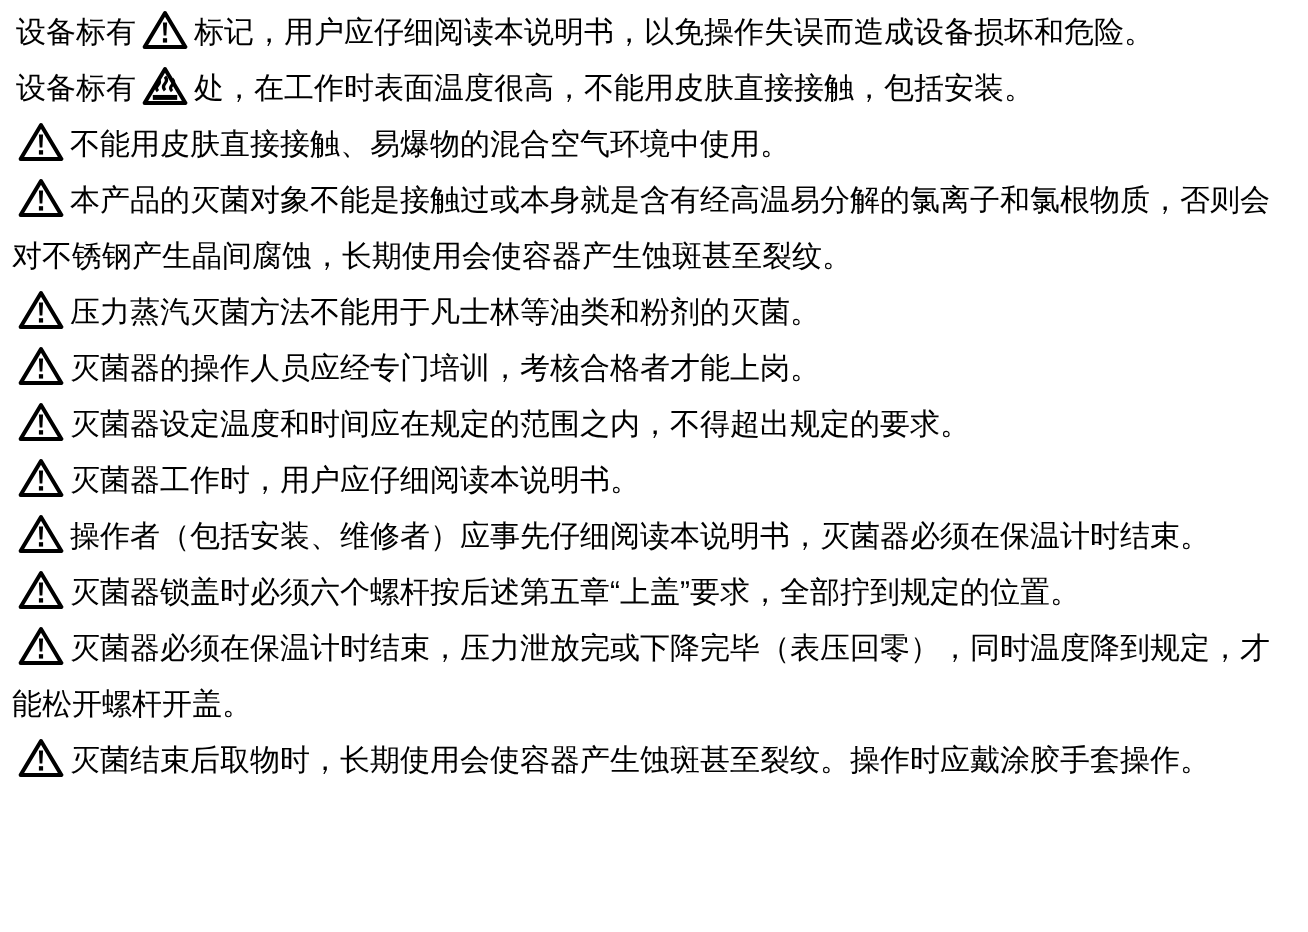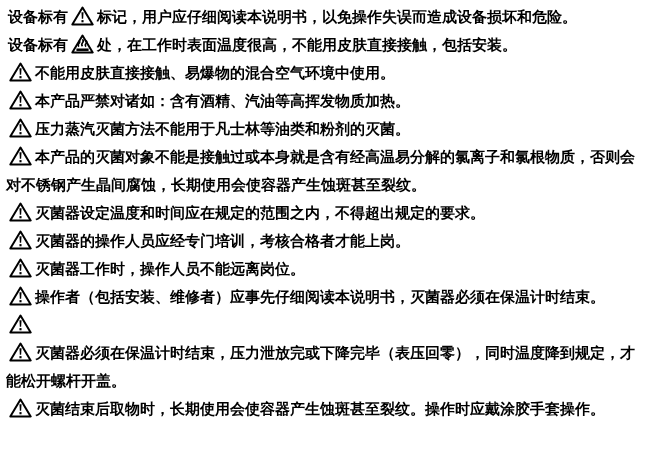--- a/index.html
+++ b/index.html
@@ -8,21 +8,20 @@
     width: 654px;
     height: 466px;
     background: #ffffff;
     overflow: hidden;
     font-family: "Liberation Sans", "DejaVu Sans", sans-serif;
   }
   main.doc {
     width: 654px;
     height: 334px;
     padding: 3px 8px 0 6px;
-    font-weight: bold;
   }
   p.notice {
     margin: 0;
     font-size: 15px;
     line-height: 28px;
     color: #000000;
     text-align: left;
     word-break: break-all;
   }
   .pre:empty { display: none; }
@@ -60,83 +59,76 @@
   </p>
 
   <p class="notice">
     <span class="icon"><svg class="svg-warning" viewBox="0 0 24 21" xmlns="http://www.w3.org/2000/svg">
         <path d="M12 1.6 L22.7 19.4 H1.3 Z" fill="none" stroke="#000" stroke-width="2.1" stroke-linejoin="round"></path>
         <path d="M10.9 6.6 h2.2 l-0.4 6.8 h-1.4 Z" fill="#000"></path>
         <rect x="10.9" y="14.8" width="2.2" height="2.3" fill="#000"></rect>
       </svg></span><span class="txt">不能用皮肤直接接触、易爆物的混合空气环境中使用。</span>
   </p>
 
+
   <p class="notice">
     <span class="icon"><svg class="svg-warning" viewBox="0 0 24 21" xmlns="http://www.w3.org/2000/svg">
         <path d="M12 1.6 L22.7 19.4 H1.3 Z" fill="none" stroke="#000" stroke-width="2.1" stroke-linejoin="round"></path>
         <path d="M10.9 6.6 h2.2 l-0.4 6.8 h-1.4 Z" fill="#000"></path>
         <rect x="10.9" y="14.8" width="2.2" height="2.3" fill="#000"></rect>
-      </svg></span><span class="txt">本产品严禁对诸如：含有酒精、汽油等高挥发物质加热。</span>
+      </svg></span><span class="txt">本产品的灭菌对象不能是接触过或本身就是含有经高温易分解的氯离子和氯根物质，否则会对不锈钢产生晶间腐蚀，长期使用会使容器产生蚀斑甚至裂纹。</span>
   </p>
 
   <p class="notice">
     <span class="icon"><svg class="svg-warning" viewBox="0 0 24 21" xmlns="http://www.w3.org/2000/svg">
         <path d="M12 1.6 L22.7 19.4 H1.3 Z" fill="none" stroke="#000" stroke-width="2.1" stroke-linejoin="round"></path>
         <path d="M10.9 6.6 h2.2 l-0.4 6.8 h-1.4 Z" fill="#000"></path>
         <rect x="10.9" y="14.8" width="2.2" height="2.3" fill="#000"></rect>
       </svg></span><span class="txt">压力蒸汽灭菌方法不能用于凡士林等油类和粉剂的灭菌。</span>
   </p>
 
+
   <p class="notice">
     <span class="icon"><svg class="svg-warning" viewBox="0 0 24 21" xmlns="http://www.w3.org/2000/svg">
         <path d="M12 1.6 L22.7 19.4 H1.3 Z" fill="none" stroke="#000" stroke-width="2.1" stroke-linejoin="round"></path>
         <path d="M10.9 6.6 h2.2 l-0.4 6.8 h-1.4 Z" fill="#000"></path>
         <rect x="10.9" y="14.8" width="2.2" height="2.3" fill="#000"></rect>
-      </svg></span><span class="txt">本产品的灭菌对象不能是接触过或本身就是含有经高温易分解的氯离子和氯根物质，否则会对不锈钢产生晶间腐蚀，长期使用会使容器产生蚀斑甚至裂纹。</span>
+      </svg></span><span class="txt">灭菌器的操作人员应经专门培训，考核合格者才能上岗。</span>
   </p>
-
 
   <p class="notice">
     <span class="icon"><svg class="svg-warning" viewBox="0 0 24 21" xmlns="http://www.w3.org/2000/svg">
         <path d="M12 1.6 L22.7 19.4 H1.3 Z" fill="none" stroke="#000" stroke-width="2.1" stroke-linejoin="round"></path>
         <path d="M10.9 6.6 h2.2 l-0.4 6.8 h-1.4 Z" fill="#000"></path>
         <rect x="10.9" y="14.8" width="2.2" height="2.3" fill="#000"></rect>
       </svg></span><span class="txt">灭菌器设定温度和时间应在规定的范围之内，不得超出规定的要求。</span>
   </p>
 
   <p class="notice">
     <span class="icon"><svg class="svg-warning" viewBox="0 0 24 21" xmlns="http://www.w3.org/2000/svg">
         <path d="M12 1.6 L22.7 19.4 H1.3 Z" fill="none" stroke="#000" stroke-width="2.1" stroke-linejoin="round"></path>
         <path d="M10.9 6.6 h2.2 l-0.4 6.8 h-1.4 Z" fill="#000"></path>
         <rect x="10.9" y="14.8" width="2.2" height="2.3" fill="#000"></rect>
-      </svg></span><span class="txt">灭菌器的操作人员应经专门培训，考核合格者才能上岗。</span>
-  </p>
-
-  <p class="notice">
-    <span class="icon"><svg class="svg-warning" viewBox="0 0 24 21" xmlns="http://www.w3.org/2000/svg">
-        <path d="M12 1.6 L22.7 19.4 H1.3 Z" fill="none" stroke="#000" stroke-width="2.1" stroke-linejoin="round"></path>
-        <path d="M10.9 6.6 h2.2 l-0.4 6.8 h-1.4 Z" fill="#000"></path>
-        <rect x="10.9" y="14.8" width="2.2" height="2.3" fill="#000"></rect>
-      </svg></span><span class="txt">灭菌器工作时，操作人员不能远离岗位。</span>
+      </svg></span><span class="txt">灭菌器工作时，用户应仔细阅读本说明书。</span>
   </p>
 
   <p class="notice">
     <span class="icon"><svg class="svg-warning" viewBox="0 0 24 21" xmlns="http://www.w3.org/2000/svg">
         <path d="M12 1.6 L22.7 19.4 H1.3 Z" fill="none" stroke="#000" stroke-width="2.1" stroke-linejoin="round"></path>
         <path d="M10.9 6.6 h2.2 l-0.4 6.8 h-1.4 Z" fill="#000"></path>
         <rect x="10.9" y="14.8" width="2.2" height="2.3" fill="#000"></rect>
       </svg></span><span class="txt">操作者（包括安装、维修者）应事先仔细阅读本说明书，灭菌器必须在保温计时结束。</span>
   </p>
 
   <p class="notice">
     <span class="icon"><svg class="svg-warning" viewBox="0 0 24 21" xmlns="http://www.w3.org/2000/svg">
         <path d="M12 1.6 L22.7 19.4 H1.3 Z" fill="none" stroke="#000" stroke-width="2.1" stroke-linejoin="round"></path>
         <path d="M10.9 6.6 h2.2 l-0.4 6.8 h-1.4 Z" fill="#000"></path>
         <rect x="10.9" y="14.8" width="2.2" height="2.3" fill="#000"></rect>
-      </svg></span>
+      </svg></span><span class="txt">灭菌器锁盖时必须六个螺杆按后述第五章“上盖”要求，全部拧到规定的位置。</span>
   </p>
 
   <p class="notice">
     <span class="icon"><svg class="svg-warning" viewBox="0 0 24 21" xmlns="http://www.w3.org/2000/svg">
         <path d="M12 1.6 L22.7 19.4 H1.3 Z" fill="none" stroke="#000" stroke-width="2.1" stroke-linejoin="round"></path>
         <path d="M10.9 6.6 h2.2 l-0.4 6.8 h-1.4 Z" fill="#000"></path>
         <rect x="10.9" y="14.8" width="2.2" height="2.3" fill="#000"></rect>
       </svg></span><span class="txt">灭菌器必须在保温计时结束，压力泄放完或下降完毕（表压回零），同时温度降到规定，才能松开螺杆开盖。</span>
   </p>
 

